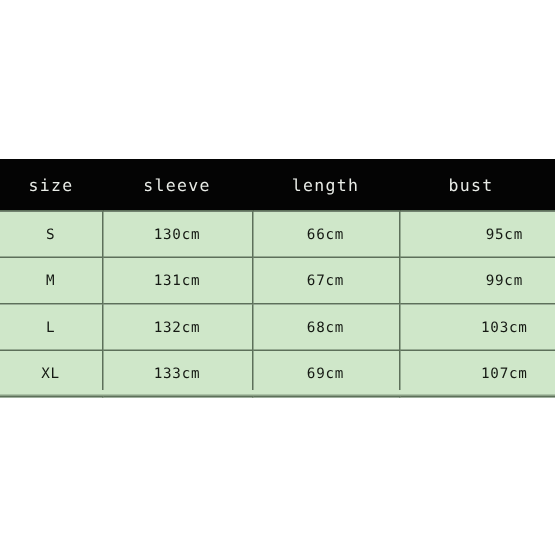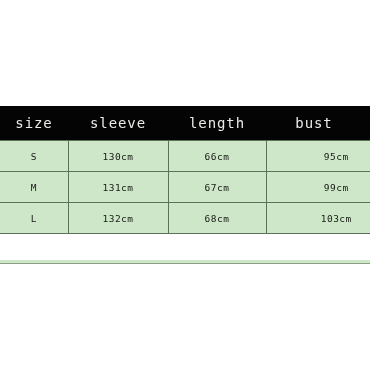--- a/index.html
+++ b/index.html
@@ -44,21 +44,21 @@
   
   .size-chart thead tr {
     background: #040404;
   }
   .size-chart thead th {
     height: 34px;
     padding: 0;
     margin: 0;
     color: #e9ece7;
     font-family: "DejaVu Sans Mono", "Liberation Mono", monospace;
-    font-size: 14px;
+    font-size: 11px;
     font-weight: normal;
     letter-spacing: 0.9px;
     text-align: center;
     vertical-align: middle;
     border: none;
     background: #040404;
   }
   
   .size-chart thead th.bust-head {
     text-align: center;
@@ -130,18 +130,24 @@
         <td>131cm</td>
         <td>67cm</td>
         <td class="bust-cell">99cm</td>
       </tr>
       <tr>
         <td>L</td>
         <td>132cm</td>
         <td>68cm</td>
         <td class="bust-cell">103cm</td>
       </tr>
+      <tr>
+        <td>XL</td>
+        <td>133cm</td>
+        <td>69cm</td>
+        <td class="bust-cell">107cm</td>
+      </tr>
     </tbody>
   </table>
 
   <div class="chart-foot"></div>
 
 </div>
 
 </body></html>

